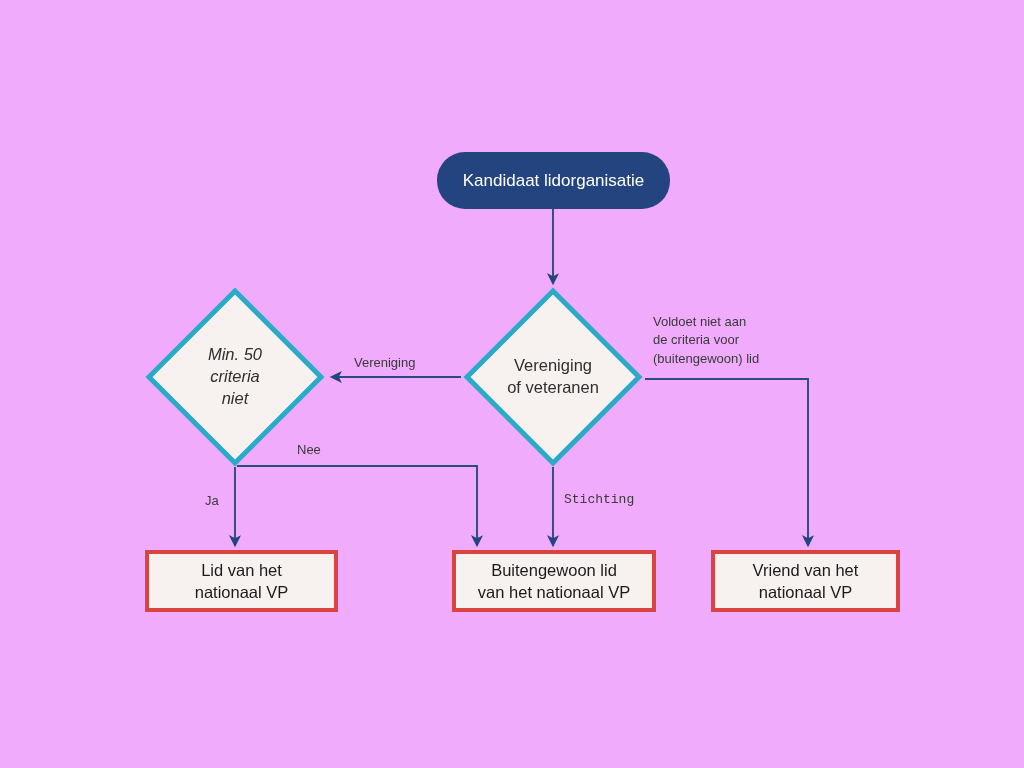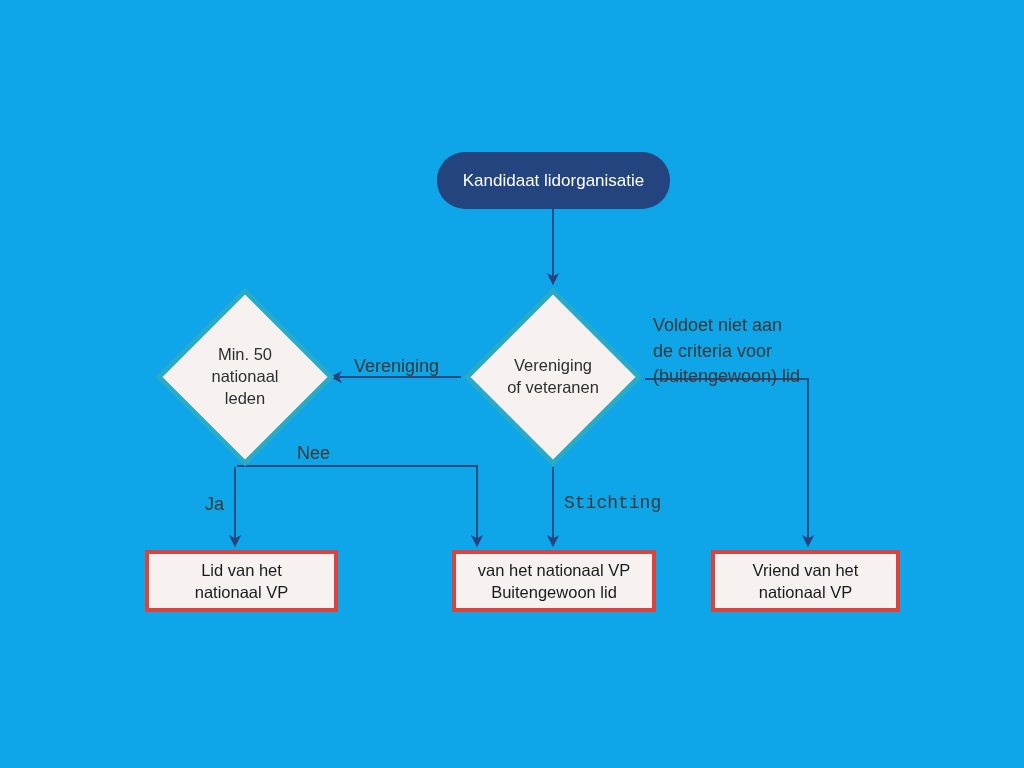--- a/index.html
+++ b/index.html
@@ -12,21 +12,21 @@
     width: 1024px;
     height: 768px;
     overflow: hidden;
     font-family: "Liberation Sans", sans-serif;
     color: #333333;
   }
   #canvas {
     position: relative;
     width: 1024px;
     height: 768px;
-    background: #0ea5e9;
+    background: #f0abfc;
   }
   svg.edges {
     position: absolute;
     left: 0;
     top: 0;
     width: 1024px;
     height: 768px;
   }
 
   
@@ -63,39 +63,39 @@
     width: 180px; height: 180px;
   }
   .decision-node .diamond-label {
     position: relative;
     z-index: 2;
     font-size: 16.5px;
     line-height: 1.32;
     color: #2f2f2f;
     width: 140px;
   }
-  #decision-veteranen { left: 155px; top: 287px; }
+  #decision-veteranen { left: 145px; top: 287px; font-style: italic; }
   #decision-vereniging { left: 463px; top: 287px; }
 
   .terminal-node {
     height: 62px;
     background: #f7f2ef;
     border: 4px solid #d9453e;
     font-size: 16.5px;
     line-height: 1.34;
     color: #1b1b1b;
   }
   #outcome-lid        { left: 145px; top: 550px; width: 193px; }
   #outcome-buitengewoon { left: 452px; top: 550px; width: 204px; }
   #outcome-vriend     { left: 711px; top: 550px; width: 189px; }
 
   
   .edge-label {
     position: absolute;
-    font-size: 18px;
+    font-size: 13px;
     line-height: 1.42;
     color: #3a3a3a;
     white-space: pre;
   }
   #label-vereniging { left: 354px; top: 354px; }
   #label-voldoet    { left: 653px; top: 313px; }
   #label-nee        { left: 297px; top: 441px; }
   #label-ja         { left: 205px; top: 492px; }
   #label-stichting  { left: 564px; top: 491px; font-family: Liberation Mono, monospace; }
 </style>
@@ -140,36 +140,36 @@
       <div>of veteranen</div>
     </div>
   </div>
 
   <div class="node decision-node" id="decision-veteranen">
     <svg class="diamond-shape" viewBox="0 0 180 180" xmlns="http://www.w3.org/2000/svg">
       <polygon points="90,4 176,90 90,176 4,90" fill="#f7f2ef" stroke="#29abc8" stroke-width="5" stroke-linejoin="miter"></polygon>
     </svg>
     <div class="diamond-label">
       <div>Min. 50</div>
-      <div>nationaal</div>
-      <div>leden</div>
+      <div>criteria</div>
+      <div>niet</div>
     </div>
   </div>
 
   <div class="node terminal-node" id="outcome-lid">
     <div>
       <div>Lid van het</div>
       <div>nationaal VP</div>
     </div>
   </div>
 
   <div class="node terminal-node" id="outcome-buitengewoon">
     <div>
+      <div>Buitengewoon lid</div>
       <div>van het nationaal VP</div>
-      <div>Buitengewoon lid</div>
     </div>
   </div>
 
   <div class="node terminal-node" id="outcome-vriend">
     <div>
       <div>Vriend van het</div>
       <div>nationaal VP</div>
     </div>
   </div>
 

